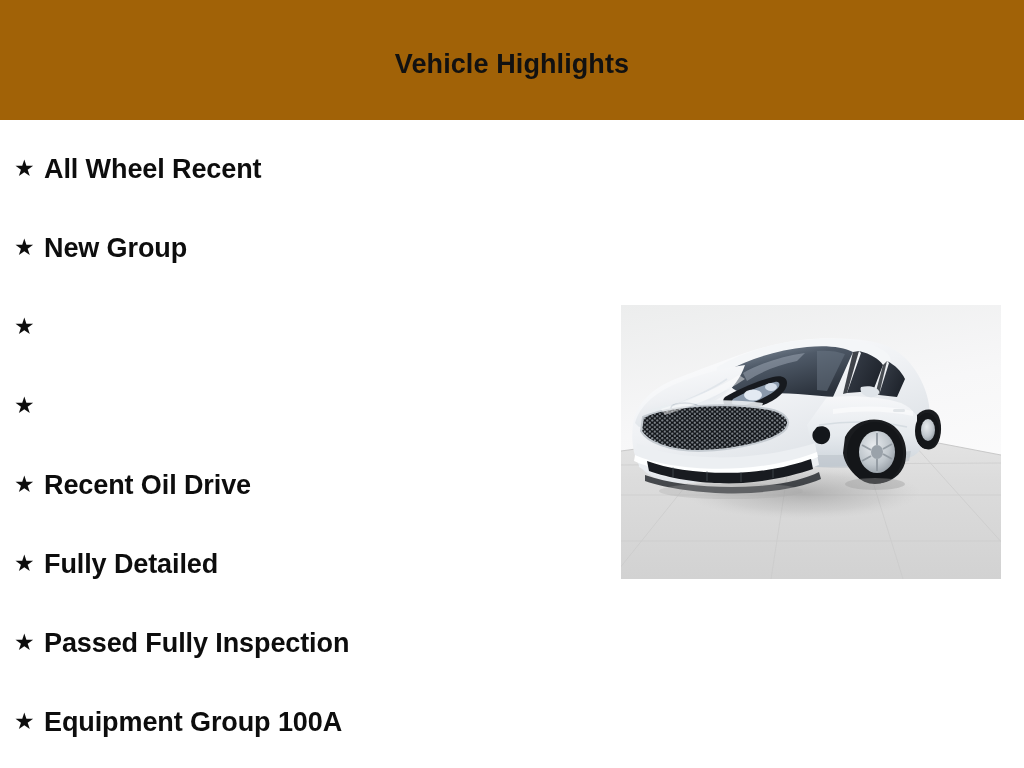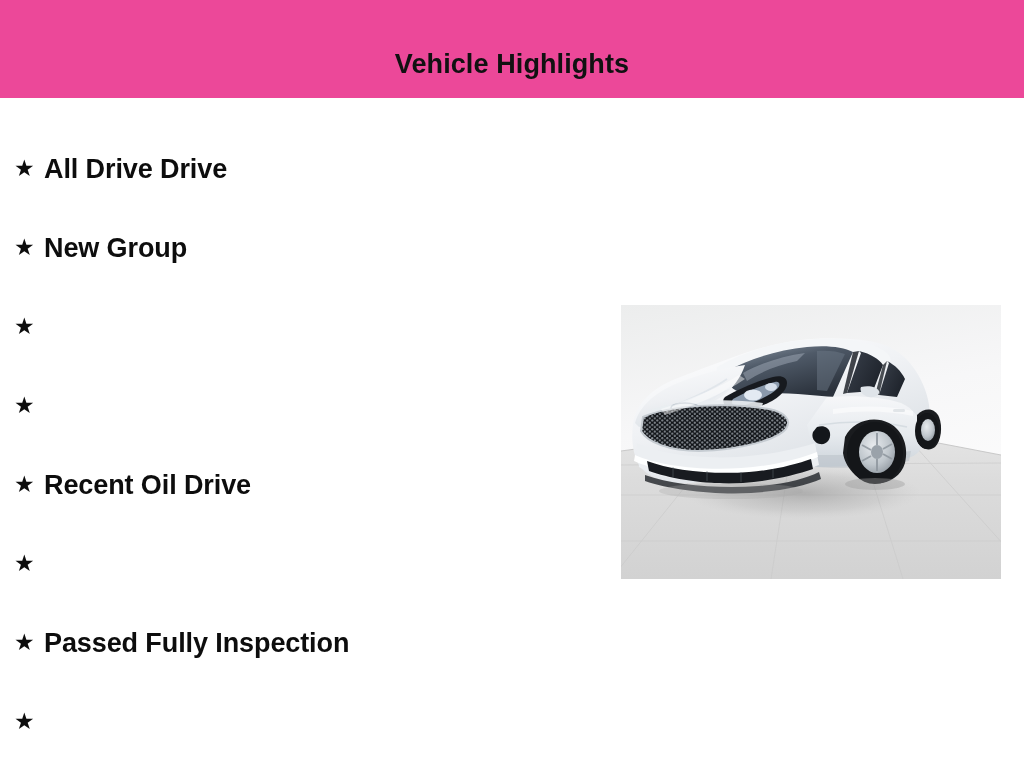--- a/index.html
+++ b/index.html
@@ -14,22 +14,22 @@
     overflow: hidden;
     position: relative;
   }
 
   
   .header-band {
     position: absolute;
     left: 0;
     top: 0;
     width: 1024px;
-    height: 98px;
-    background: #ec4899;
+    height: 120px;
+    background: #a16207;
     box-sizing: border-box;
   }
   .header-title {
     position: absolute;
     left: 0;
     top: 48px;
     width: 1024px;
     text-align: center;
     font-size: 27px;
     font-weight: bold;
@@ -93,45 +93,47 @@
 </head>
 <body>
 
 <div class="header-band">
   <div class="header-title">Vehicle Highlights</div>
 </div>
 
 <ul class="highlights-list">
   <li class="highlight-item">
     <span class="bullet-star">★</span>
-    <span class="highlight-label">All Drive Drive</span>
+    <span class="highlight-label">All Wheel Recent</span>
   </li>
   <li class="highlight-item">
     <span class="bullet-star">★</span>
     <span class="highlight-label">New Group</span>
   </li>
   <li class="highlight-item">
     <span class="bullet-star">★</span>
   </li>
   <li class="highlight-item">
     <span class="bullet-star">★</span>
   </li>
   <li class="highlight-item">
     <span class="bullet-star">★</span>
     <span class="highlight-label">Recent Oil Drive</span>
   </li>
   <li class="highlight-item">
     <span class="bullet-star">★</span>
+    <span class="highlight-label">Fully Detailed</span>
   </li>
   <li class="highlight-item">
     <span class="bullet-star">★</span>
     <span class="highlight-label">Passed Fully Inspection</span>
   </li>
   <li class="highlight-item">
     <span class="bullet-star">★</span>
+    <span class="highlight-label">Equipment Group 100A</span>
   </li>
 </ul>
 
 <div class="vehicle-photo">
   <svg viewBox="0 0 380 274" xmlns="http://www.w3.org/2000/svg">
     <defs>
       <linearGradient id="backdropGrad" x1="0" y1="0" x2="0.25" y2="1">
         <stop offset="0%" stop-color="#eceded"></stop>
         <stop offset="45%" stop-color="#f7f7f8"></stop>
         <stop offset="100%" stop-color="#fdfdfd"></stop>

